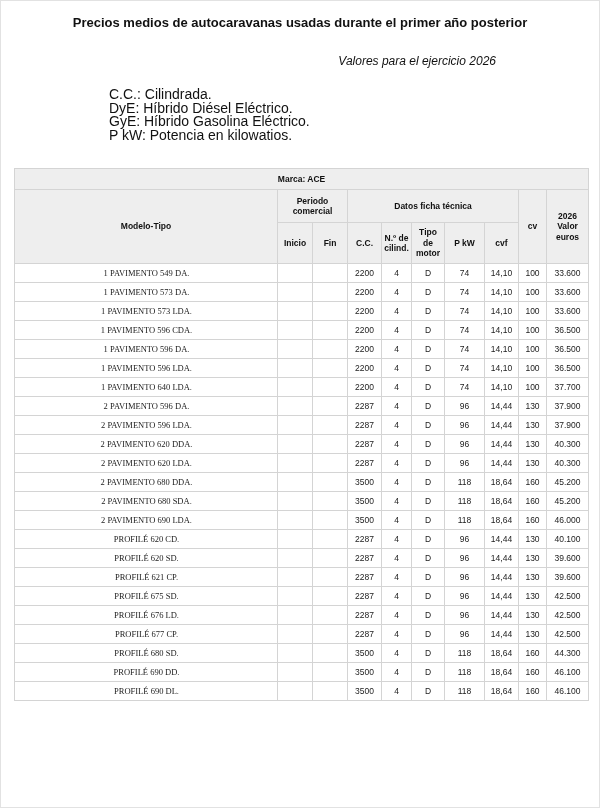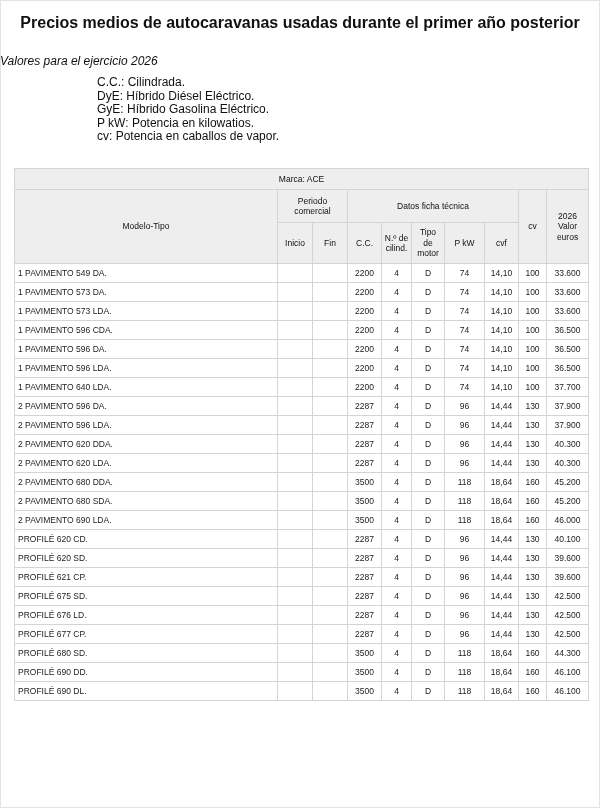--- a/index.html
+++ b/index.html
@@ -9,65 +9,64 @@
     font-family: "Liberation Sans", sans-serif;
     color: #111;
     position: relative;
   }
   .page-frame {
     position: absolute; left: 0; top: 0; width: 598px; height: 806px;
     border: 1px solid #e2e2e2;
   }
   .title {
     position: absolute; left: 0; width: 600px; top: 16px;
-    text-align: center; font-weight: bold; font-size: 16px; line-height: 14.5px;
+    text-align: center; font-weight: bold; font-size: 13px; line-height: 14.5px;
   }
   .subtitle {
     position: absolute; left: 0; width: 496px; top: 54px;
-    text-align: left; font-style: italic; font-size: 12px; line-height: 14px;
+    text-align: right; font-style: italic; font-size: 12px; line-height: 14px;
   }
   .legend {
     position: absolute; left: 97px; top: 76px;
-    font-size: 12px; line-height: 13.6px; margin: 0; padding: 0; list-style: none;
+    font-size: 14px; line-height: 13.6px; margin: 12px; padding: 0; list-style: none;
   }
   table.prices {
     position: absolute; left: 14px; top: 168px;
     border-collapse: collapse; table-layout: fixed; width: 574px;
     font-size: 8.5px;
   }
   table.prices th, table.prices td {
     border: 1px solid #d4d4d4; padding: 0 2px;
     overflow: hidden; white-space: nowrap;
   }
   table.prices th {
-    background: #eeeeee; font-weight: normal; text-align: center; line-height: 10.5px;
+    background: #eeeeee; font-weight: bold; text-align: center; line-height: 10.5px;
     white-space: normal;
   }
   tr.marca th { height: 20px; }
   tr.h1 th { height: 32px; }
   tr.h2 th { height: 40px; }
   table.prices td { height: 18px; text-align: center; color: #222; }
-  table.prices td.model { text-align: left; padding-left: 3px; }
+  table.prices td.model { text-align: center; padding-left: 3px; font-family: Liberation Serif, serif; }
 </style>
 </head>
 <body>
 
 <div class="page-frame"></div>
 
 <div class="title">
   <div>Precios medios de autocaravanas usadas durante el primer año posterior</div>
 </div>
 <div class="subtitle">Valores para el ejercicio 2026</div>
 
 <ul class="legend" id="legend">
     <li>C.C.: Cilindrada.</li>
     <li>DyE: Híbrido Diésel Eléctrico.</li>
     <li>GyE: Híbrido Gasolina Eléctrico.</li>
     <li>P kW: Potencia en kilowatios.</li>
-    <li>cv: Potencia en caballos de vapor.</li>
   </ul>
 
 <table class="prices">
   <colgroup>
     <col style="width:263px">
       <col style="width:35px">
       <col style="width:35px">
       <col style="width:34px">
     <col style="width:30px">
       <col style="width:33px">

